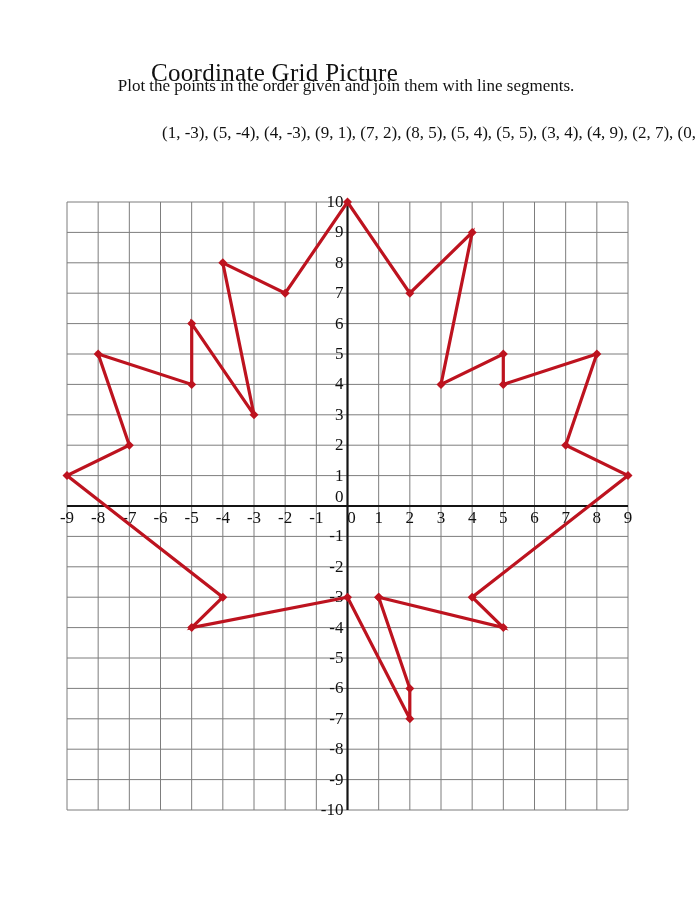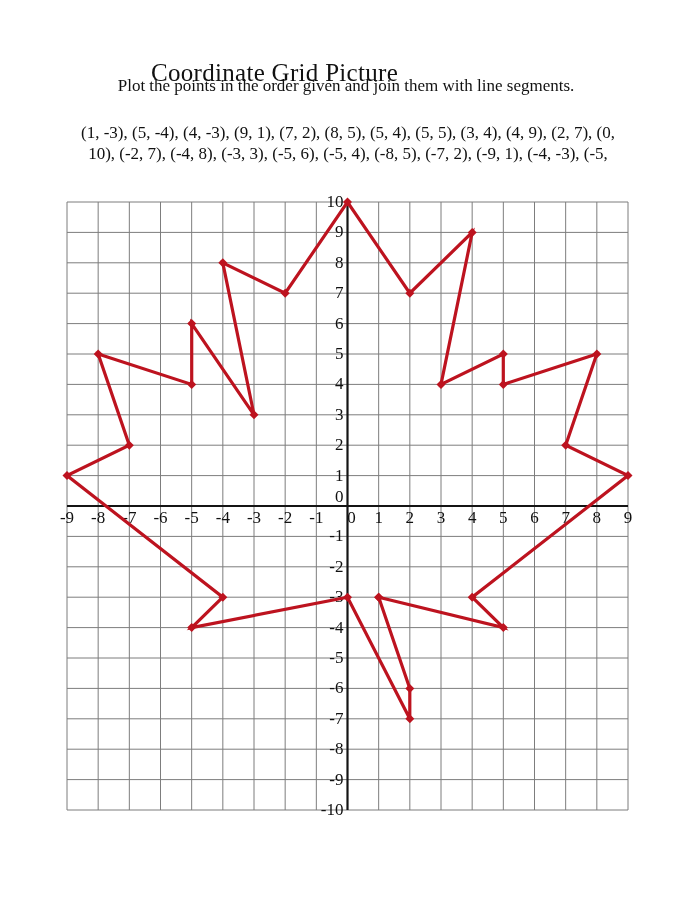--- a/index.html
+++ b/index.html
@@ -40,40 +40,39 @@
     white-space: nowrap;
   }
   .points {
     position: absolute;
     left: 0; top: 122px;
     width: 696px;
     text-align: center;
     font-size: 17px;
     line-height: 21px;
   }
-  .points div { white-space: nowrap; }
+  .points div { white-space: nowrap; text-align: right; }
   .chart {
     position: absolute;
     left: 30px; top: 185px;
     width: 640px; height: 660px;
   }
   .chart svg { display: block; }
 </style>
 </head>
 <body>
 
 <div class="page">
 
   <h1 class="title">Coordinate Grid Picture</h1>
 
   <div class="subtitle">Plot the points in the order given and join them with line segments.</div>
 
   <div class="points">
     <div>(1, -3), (5, -4), (4, -3), (9, 1), (7, 2), (8, 5), (5, 4), (5, 5), (3, 4), (4, 9), (2, 7), (0,</div>
-    <div>10), (-2, 7), (-4, 8), (-3, 3), (-5, 6), (-5, 4), (-8, 5), (-7, 2), (-9, 1), (-4, -3), (-5,</div>
   </div>
 
   <div id="chart" class="chart">
       <svg width="640" height="660" viewBox="0 0 640 660">
         <g stroke="#7d7d7d" stroke-width="1">
           <line x1="37" y1="17" x2="37" y2="625"></line>
           <line x1="68.16666666666666" y1="17" x2="68.16666666666666" y2="625"></line>
           <line x1="99.33333333333333" y1="17" x2="99.33333333333333" y2="625"></line>
           <line x1="130.5" y1="17" x2="130.5" y2="625"></line>
           <line x1="161.66666666666666" y1="17" x2="161.66666666666666" y2="625"></line>

